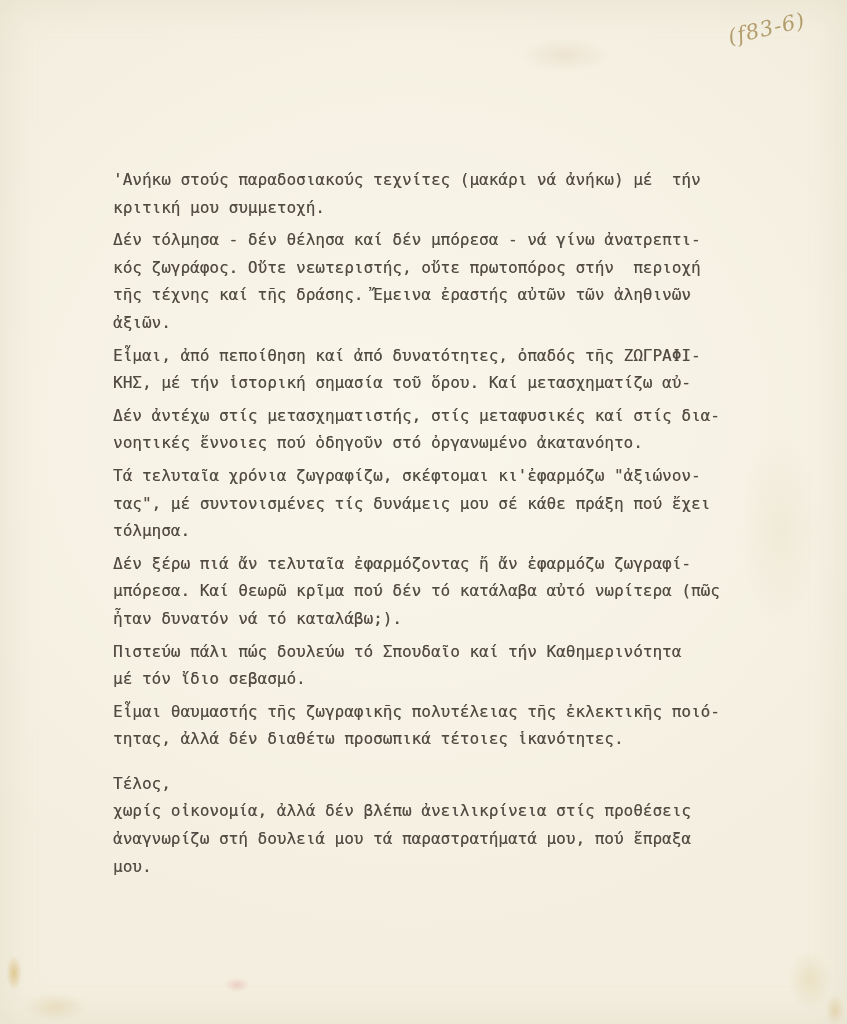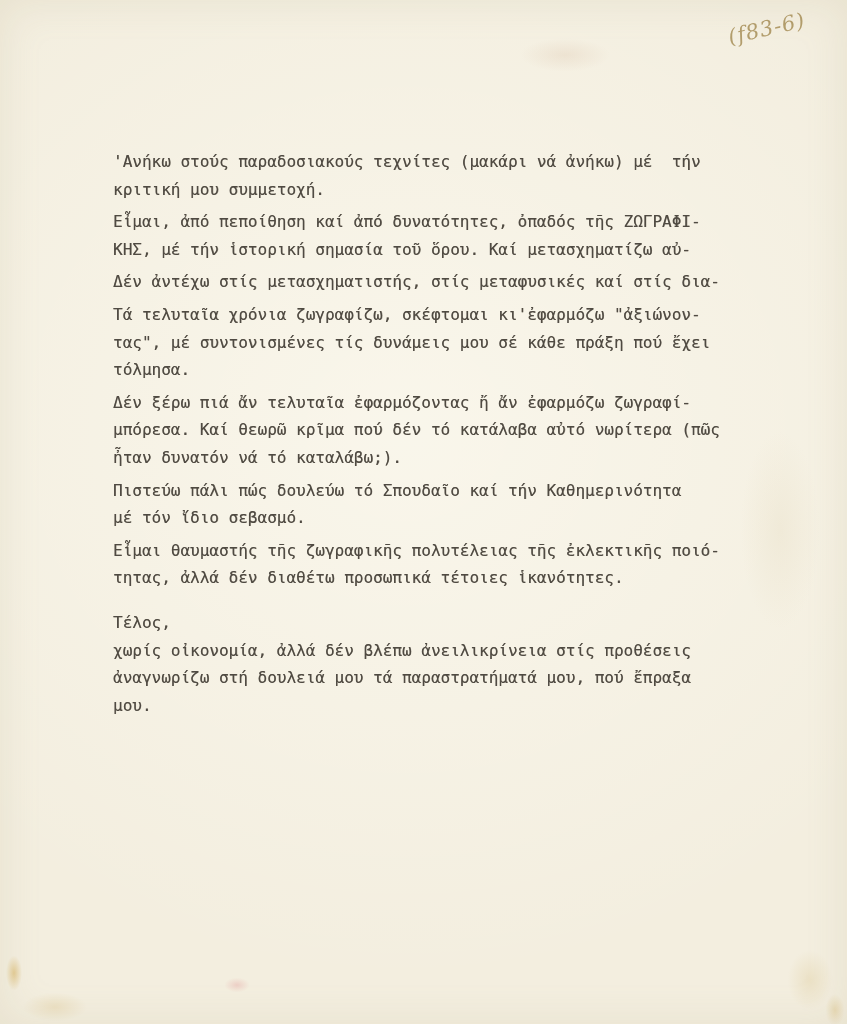--- a/index.html
+++ b/index.html
@@ -20,21 +20,21 @@
     width:847px;height:1024px;
     background:
       radial-gradient(ellipse 120% 90% at 48% 42%, rgba(255,253,245,0.55) 0%, rgba(255,253,245,0) 60%),
       radial-gradient(ellipse 140% 120% at 50% 50%, var(--paper) 55%, var(--paper-edge) 100%);
     overflow:hidden;
     box-shadow:inset 0 0 40px rgba(180,165,130,0.18);
   }
   .text-block{
     position:absolute;
     left:113px;
-    top:148px;
+    top:166px;
     width:680px;
     font-size:16px;
     line-height:27.6px;
     color:var(--ink);
     text-shadow:0.3px 0.4px 0.6px rgba(82,74,62,0.55);
   }
   .paragraph{margin:0 0 5px 0;}
   .paragraph.extra-space{margin-top:17px;}
   .line{white-space:pre;}
   .annotation{
@@ -88,25 +88,32 @@
   <div class="stain stain-pink-dot"></div>
 
   <div class="annotation">(f83-6)</div>
 
   <div class="text-block" id="text-block">
       <div class="paragraph">
         <div class="line">'Ανήκω στούς παραδοσιακούς τεχνίτες (μακάρι νά ἀνήκω) μέ  τήν</div>
         <div class="line">κριτική μου συμμετοχή.</div>
       </div>
       <div class="paragraph">
+        <div class="line">Δέν τόλμησα - δέν θέλησα καί δέν μπόρεσα - νά γίνω ἀνατρεπτι-</div>
+        <div class="line">κός ζωγράφος. Οὔτε νεωτεριστής, οὔτε πρωτοπόρος στήν  περιοχή</div>
+        <div class="line">τῆς τέχνης καί τῆς δράσης. Ἔμεινα ἐραστής αὐτῶν τῶν ἀληθινῶν</div>
+        <div class="line">ἀξιῶν.</div>
+      </div>
+      <div class="paragraph">
         <div class="line">Εἶμαι, ἀπό πεποίθηση καί ἀπό δυνατότητες, ὀπαδός τῆς ΖΩΓΡΑΦΙ-</div>
         <div class="line">ΚΗΣ, μέ τήν ἱστορική σημασία τοῦ ὅρου. Καί μετασχηματίζω αὐ-</div>
       </div>
       <div class="paragraph">
         <div class="line">Δέν ἀντέχω στίς μετασχηματιστής, στίς μεταφυσικές καί στίς δια-</div>
+        <div class="line">νοητικές ἔννοιες πού ὁδηγοῦν στό ὀργανωμένο ἀκατανόητο.</div>
       </div>
       <div class="paragraph">
         <div class="line">Τά τελυταῖα χρόνια ζωγραφίζω, σκέφτομαι κι'ἐφαρμόζω "ἀξιώνον-</div>
         <div class="line">τας", μέ συντονισμένες τίς δυνάμεις μου σέ κάθε πράξη πού ἔχει</div>
         <div class="line">τόλμησα.</div>
       </div>
       <div class="paragraph">
         <div class="line">Δέν ξέρω πιά ἄν τελυταῖα ἐφαρμόζοντας ἤ ἄν ἐφαρμόζω ζωγραφί-</div>
         <div class="line">μπόρεσα. Καί θεωρῶ κρῖμα πού δέν τό κατάλαβα αὐτό νωρίτερα (πῶς</div>
         <div class="line">ἦταν δυνατόν νά τό καταλάβω;).</div>

